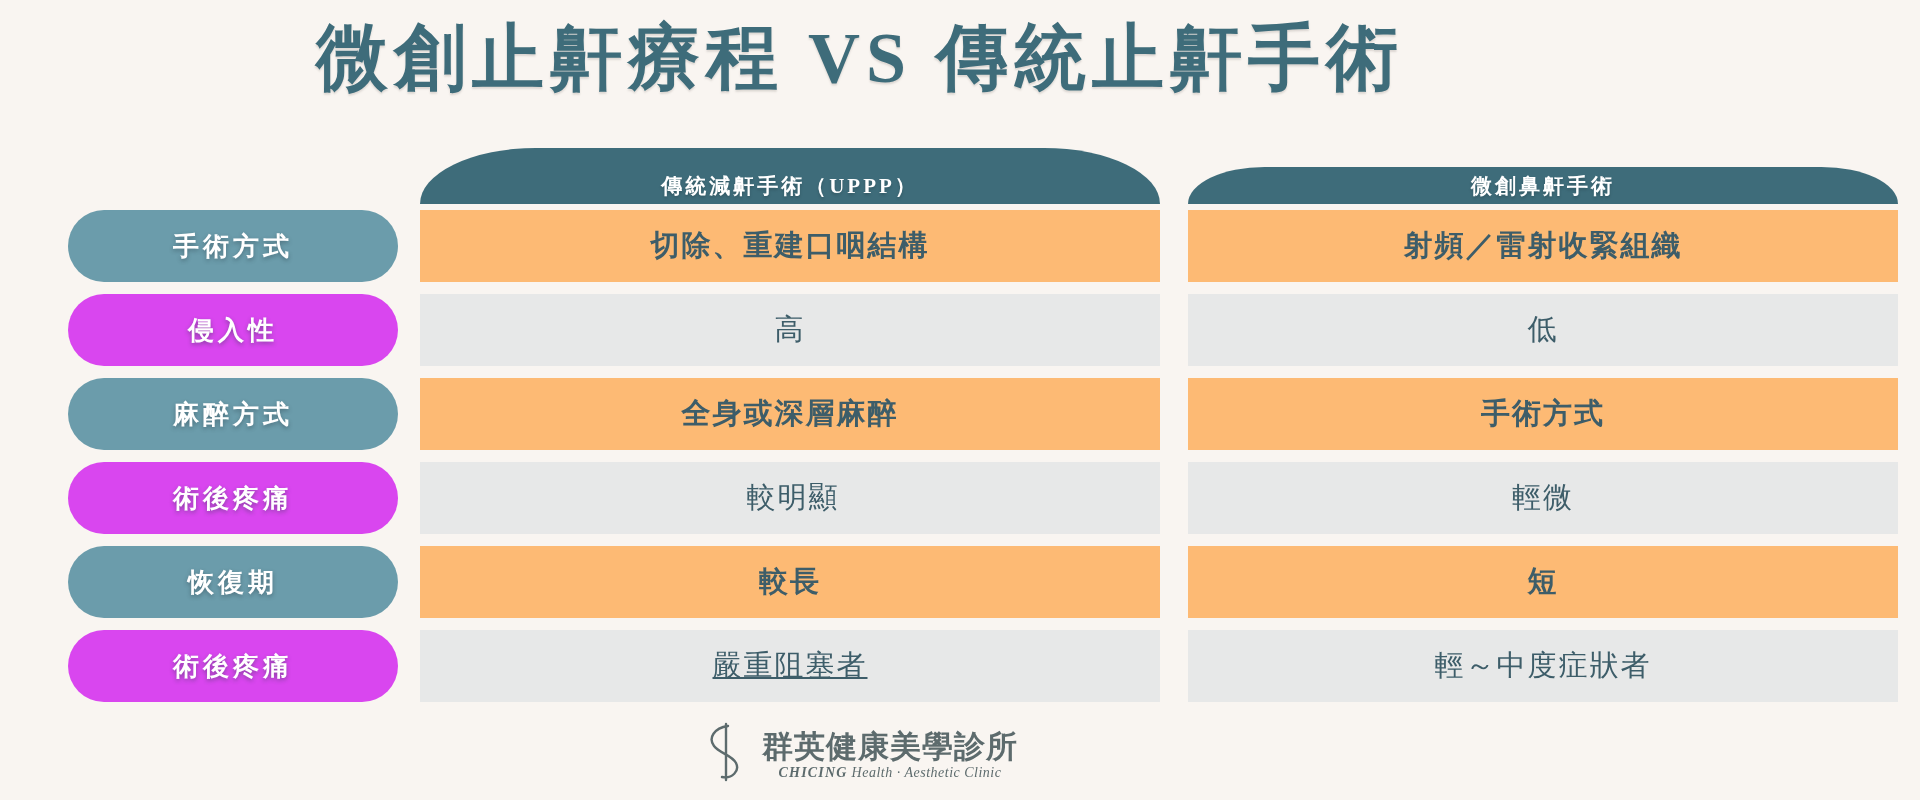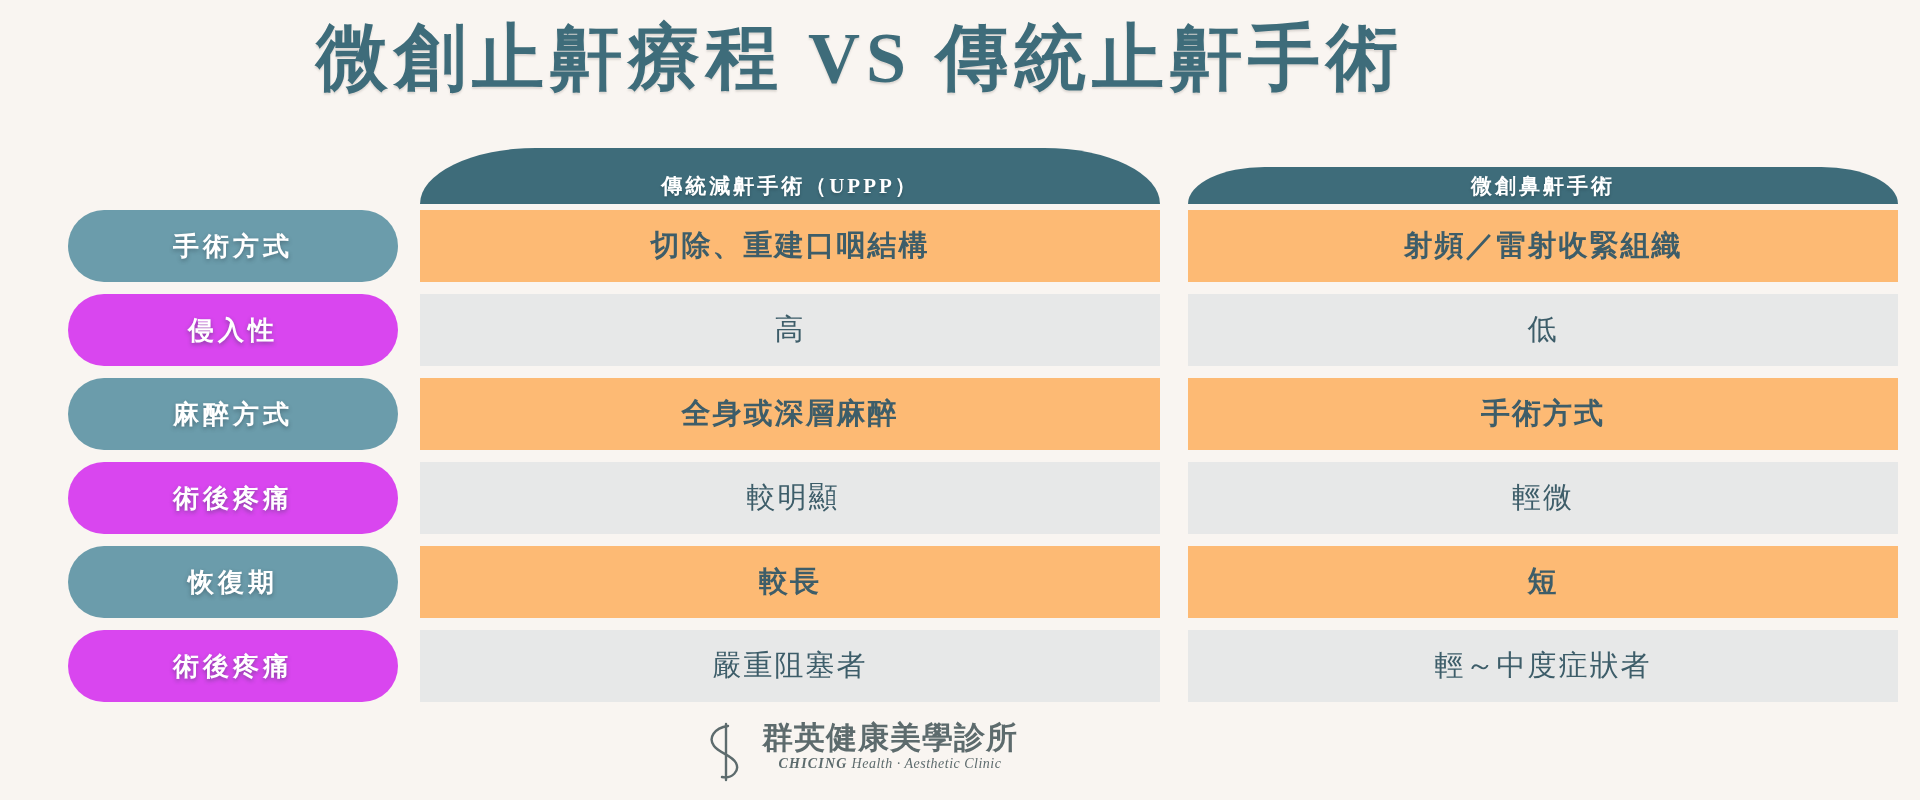--- a/index.html
+++ b/index.html
@@ -96,21 +96,21 @@
   .cell.c1 { grid-column:4; }
   .cell.c2 { grid-column:6; }
   .cell.pink { background:#fdba74;font-weight:bold; }
   .cell.gray { background:#e7e8e8; }
 
   
   .footer {
     position:absolute;
     left:0; right:0; bottom:18px;
     display:flex;
-    align-items:flex-start;
+    align-items:flex-end;
     justify-content:center;
     gap:14px;
   }
   .logo-mark { width:46px; height:60px; flex:none; }
   .logo-text { display:flex; flex-direction:column; align-items:center; }
   .logo-cn {
     color:#5d6b6d;
     font-family:"Liberation Serif", serif;
     font-weight:bold;
     font-size:31px;
@@ -155,21 +155,21 @@
 
     <div class="label dark" style="grid-row:6;">術後疼痛</div>
     <div class="cell c1 gray" style="grid-row:6;padding-left:6px;">較明顯</div>
     <div class="cell c2 gray" style="grid-row:6;">輕微</div>
 
     <div class="label" style="grid-row:7;">恢復期</div>
     <div class="cell c1 pink" style="grid-row:7;">較長</div>
     <div class="cell c2 pink" style="grid-row:7;">短</div>
 
     <div class="label dark" style="grid-row:8;">術後疼痛</div>
-    <div class="cell c1 gray" style="grid-row:8;">嚴重阻塞者</div>
+    <div class="cell c1 gray" style="grid-row:8;text-decoration:underline;">嚴重阻塞者</div>
     <div class="cell c2 gray" style="grid-row:8;">輕～中度症狀者</div>
 
   </div>
 
   <div class="footer">
     <svg class="logo-mark" viewBox="0 0 46 60">
       <path d="M26 4 C12 6, 6 16, 12 24 C17 31, 30 33, 34 41 C38 49, 30 57, 20 55" fill="none" stroke="#5d6b6d" stroke-width="2.4" stroke-linecap="round"></path>
       <line x1="24" y1="2" x2="24" y2="58" stroke="#5d6b6d" stroke-width="2.4" stroke-linecap="round"></line>
     </svg>
     <div class="logo-text">

